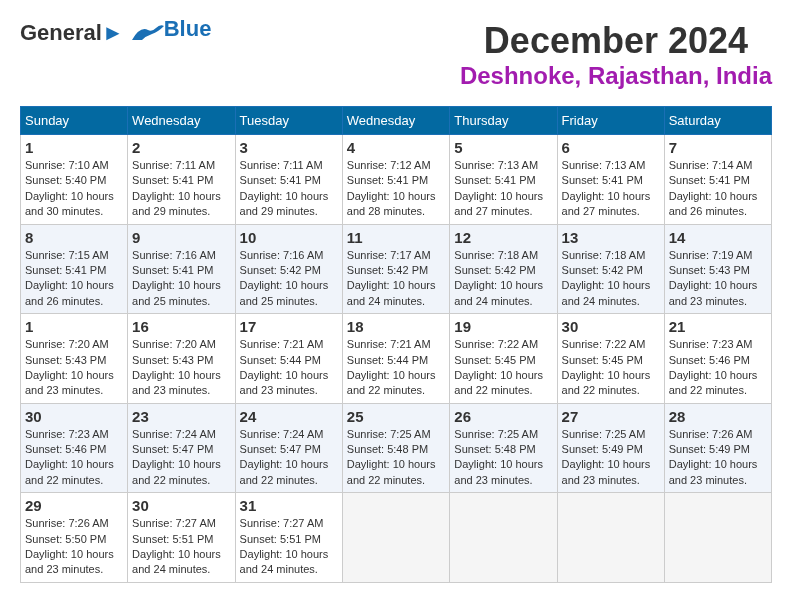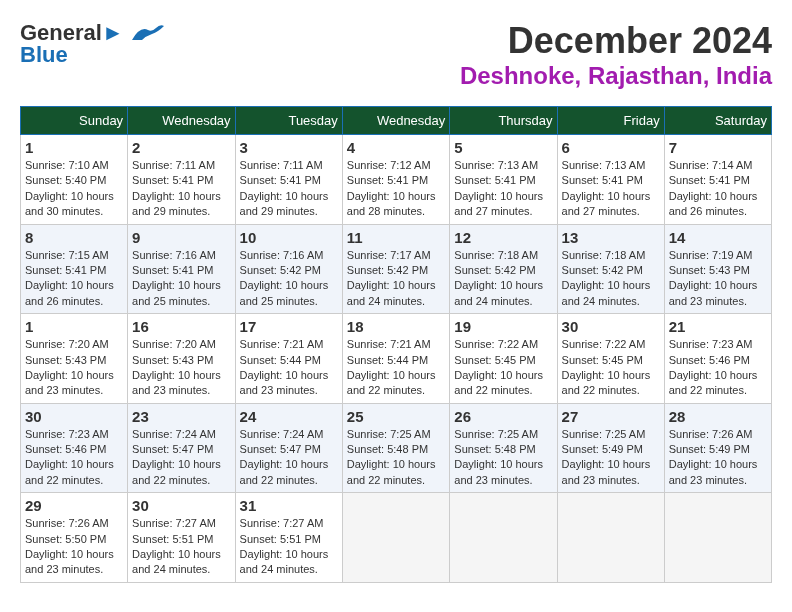--- a/index.html
+++ b/index.html
@@ -11,49 +11,49 @@
       padding: 20px;
     }
     .header {
       display: flex;
       justify-content: space-between;
       align-items: flex-start;
       margin-bottom: 16px;
     }
     .logo {
       display: flex;
-      flex-direction: column;
+      flex-direction: row;
       align-items: flex-start;
     }
     .logo-row {
       display: flex;
       align-items: center;
       gap: 4px;
     }
-    .title-block { text-align: right; }
+    .title-block { text-align: center; }
     .title-block h1 {
       font-size: 36px;
       font-weight: bold;
       color: #333;
     }
     .title-block h2 {
       font-size: 24px;
       font-weight: bold;
       color: #a21caf;
     }
     .calendar {
       width: 100%;
       border-collapse: collapse;
       font-size: 11px;
     }
     .calendar th {
-      background: #14532d;
+      background: #0369a1;
       color: #fff;
       padding: 6px 4px;
-      text-align: right;
+      text-align: left;
       font-size: 13px;
       font-weight: normal;
       border: 1px solid #1a6fb5;
     }
     .calendar td {
       border: 1px solid #ccc;
       vertical-align: top;
       padding: 4px;
       width: 108px;
       min-height: 80px;

